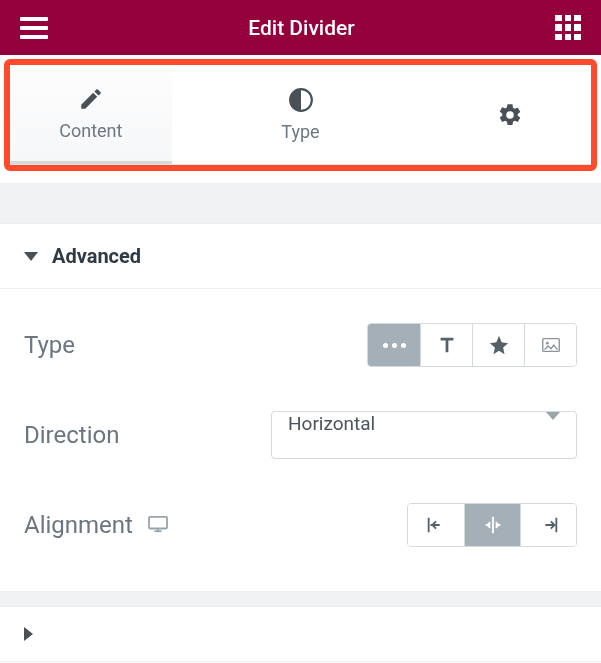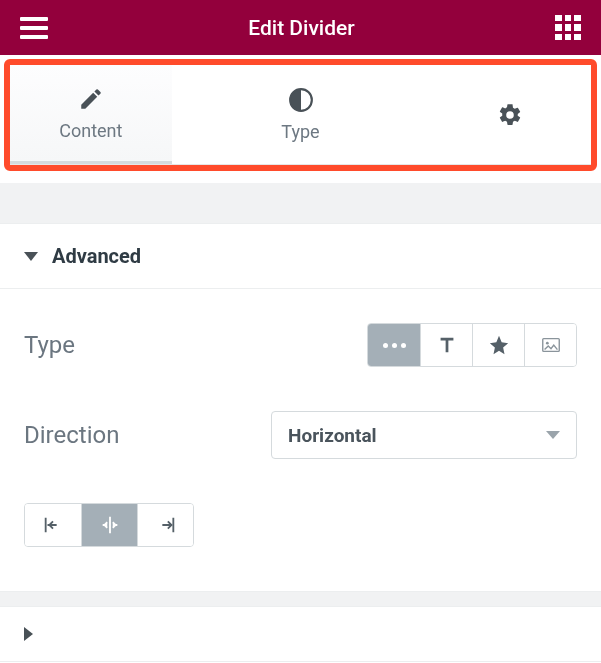--- a/index.html
+++ b/index.html
@@ -145,28 +145,27 @@
 .seg .opt svg { width:22px; height:22px; fill:#556068; }
 .seg .opt.active svg, .seg .opt.active .dots span { fill:#fff; background:#fff; }
 .dots { display:flex; gap:4px; }
 .dots span { width:5px; height:5px; border-radius:50%; background:#fff; display:block;}
 .select {
   width: 306px;
   height: 48px;
   border:1px solid #d5dadd;
   border-radius:4px;
   display:flex;
-  align-items:center;
+  align-items:flex-start;
   justify-content:space-between;
   padding: 0 16px;
   font-size:19px;
   color:#4a545c;
   cursor:pointer;
   background:#fff;
-  font-weight:bold;
 }
 .select .sel-caret {
   width:0;height:0;
   border-left:7px solid transparent;
   border-right:7px solid transparent;
   border-top:8px solid #9aa4ab;
 }
 .align-seg {
   display:flex;
   border:1px solid #d5dadd;
@@ -279,20 +278,30 @@
 
     <div class="row">
       <div class="row-label">Direction</div>
       <div class="select">
         <span>Horizontal</span>
         <div class="sel-caret"></div>
       </div>
     </div>
 
     <div class="row">
+      <div class="row-label">
+        <span>Alignment</span>
+        <span class="device-icon">
+          <svg viewBox="0 0 24 20">
+                <rect x="2" y="2" width="20" height="13" rx="1"></rect>
+                <line x1="8" y1="18" x2="16" y2="18"></line>
+                <line x1="12" y1="15" x2="12" y2="18"></line>
+              </svg>
+        </span>
+      </div>
       <div class="align-seg">
         <div class="opt">
           <svg viewBox="0 0 24 24">
                 <line x1="4" y1="4" x2="4" y2="20" stroke-width="2"></line>
                 <path d="M6 12h10M12 8l-4 4 4 4" fill="none" stroke-width="2"></path>
               </svg>
         </div>
         <div class="opt active">
           <svg viewBox="0 0 24 24">
                 <line x1="12" y1="3" x2="12" y2="21" stroke="#fff" stroke-width="2"></line>

